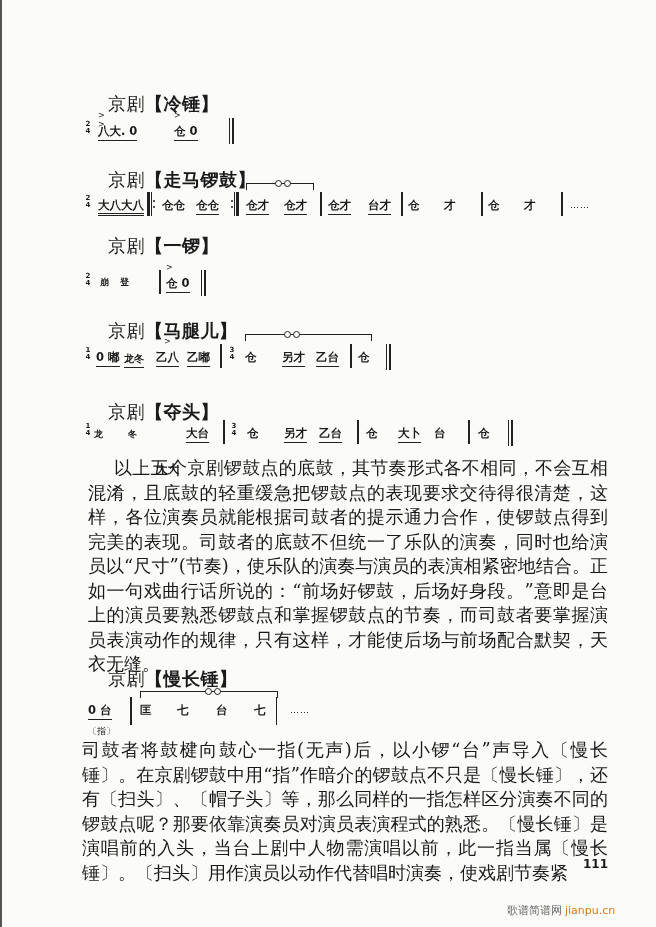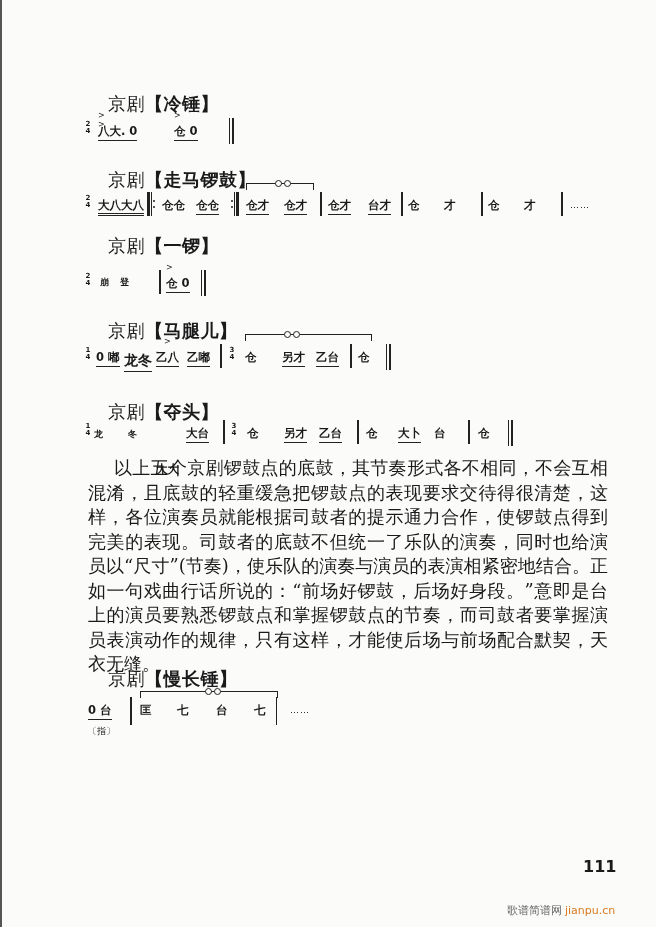--- a/index.html
+++ b/index.html
@@ -44,21 +44,21 @@
 
   .para {
     position: absolute; left: 88px; width: 520px;
     font-size: 18px; line-height: 24.5px;
     font-family: "DejaVu Serif", serif;
     text-align: justify;
   }
   .para p { margin: 0; }
   .indent { text-indent: 26px; }
 
-  .page-number { position: absolute; left: 583px; top: 857px; font-size: 16px; font-weight: bold; font-family: "DejaVu Sans", sans-serif; }
+  .page-number { position: absolute; left: 583px; top: 857px; font-size: 12px; font-weight: bold; font-family: "DejaVu Sans", sans-serif; }
   .watermark { position: absolute; left: 507px; top: 903px; font-size: 11px; color: #666; font-family: "DejaVu Sans", sans-serif; }
   .watermark .site { color: #d87a1e; margin-left: 3px; }
 </style>
 </head>
 <body>
 
 <div class="page">
   <div class="left-edge"></div>
 
   <div class="title" style="top:92px;">
@@ -136,21 +136,21 @@
 
   <div class="title" style="top:319px;">
     <span>京剧</span><span class="bk">【马腿儿】</span>
   </div>
   <div class="row" style="top:344px;">
     <div class="ts" style="left:0;">
         <span>1</span>
         <span>4</span>
       </div>
     <span class="el u" style="left:12px;">0 嘟</span>
-    <span class="el u" style="left:40px; font-size:14px; top:8px;">龙冬</span>
+    <span class="el u" style="left:40px; font-size:10px; top:8px;">龙冬</span>
     <span class="acc" style="left:80px;">&gt;</span>
     <span class="el u" style="left:72px;">乙八</span>
     <span class="el u" style="left:103px;">乙嘟</span>
     <div class="bar" style="left:136px;"></div>
     <div class="ts" style="left:144px;">
         <span>3</span>
         <span>4</span>
       </div>
     <div class="bracket" style="left:161px; top:-10px; width:125px;">
         <div class="o" style="left:38px;"></div>
@@ -210,18 +210,21 @@
         <div class="o" style="left:73px;"></div>
       </div>
     <span class="el" style="left:56px;">匡</span>
     <span class="el" style="left:93px;">七</span>
     <span class="el" style="left:132px;">台</span>
     <span class="el" style="left:170px;">七</span>
     <div class="bar" style="left:192px; width:1px; height:28px;"></div>
     <span class="dots" style="left:206px;">……</span>
   </div>
 
+  <div class="para" style="top:738px; left:82px; width:526px;">
+    <p>司鼓者将鼓楗向鼓心一指(无声)后，以小锣“台”声导入〔慢长锤〕。在京剧锣鼓中用“指”作暗介的锣鼓点不只是〔慢长锤〕，还有〔扫头〕、〔帽子头〕等，那么同样的一指怎样区分演奏不同的锣鼓点呢？那要依靠演奏员对演员表演程式的熟悉。〔慢长锤〕是演唱前的入头，当台上剧中人物需演唱以前，此一指当属〔慢长锤〕。〔扫头〕用作演员以动作代替唱时演奏，使戏剧节奏紧</p>
+  </div>
 
   <div class="page-number">111</div>
   <div class="watermark">
     <span>歌谱简谱网</span><span class="site">jianpu.cn</span>
   </div>
 </div>
 
 </body></html>

